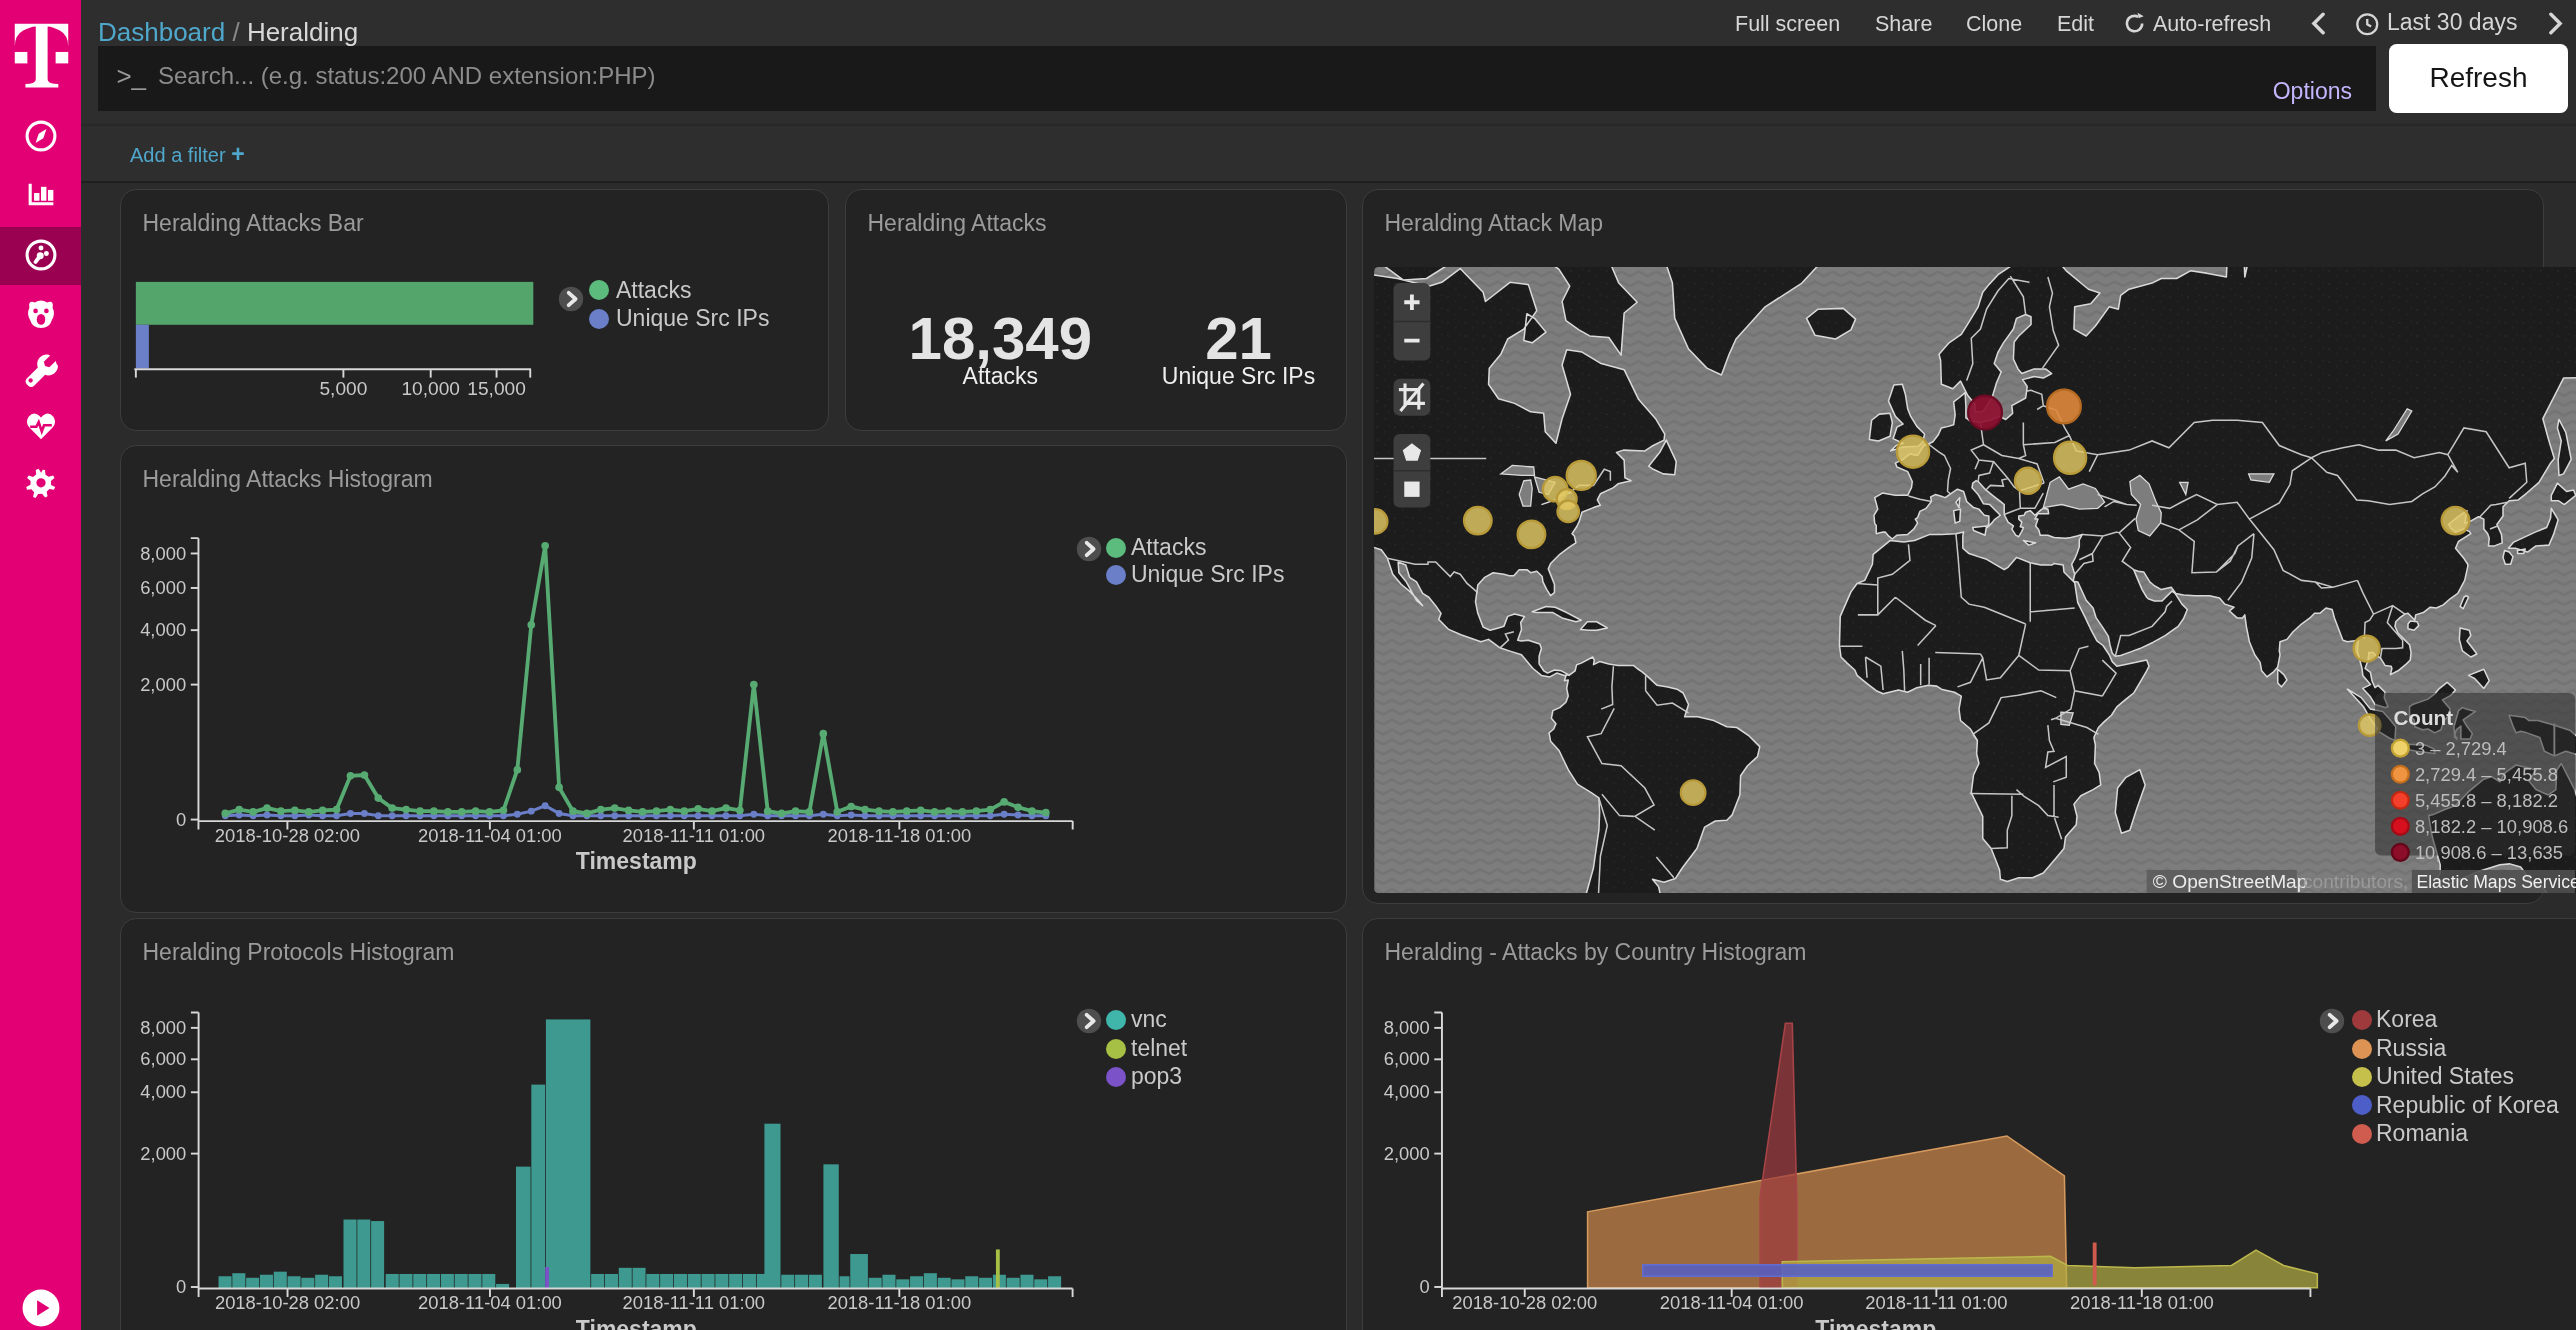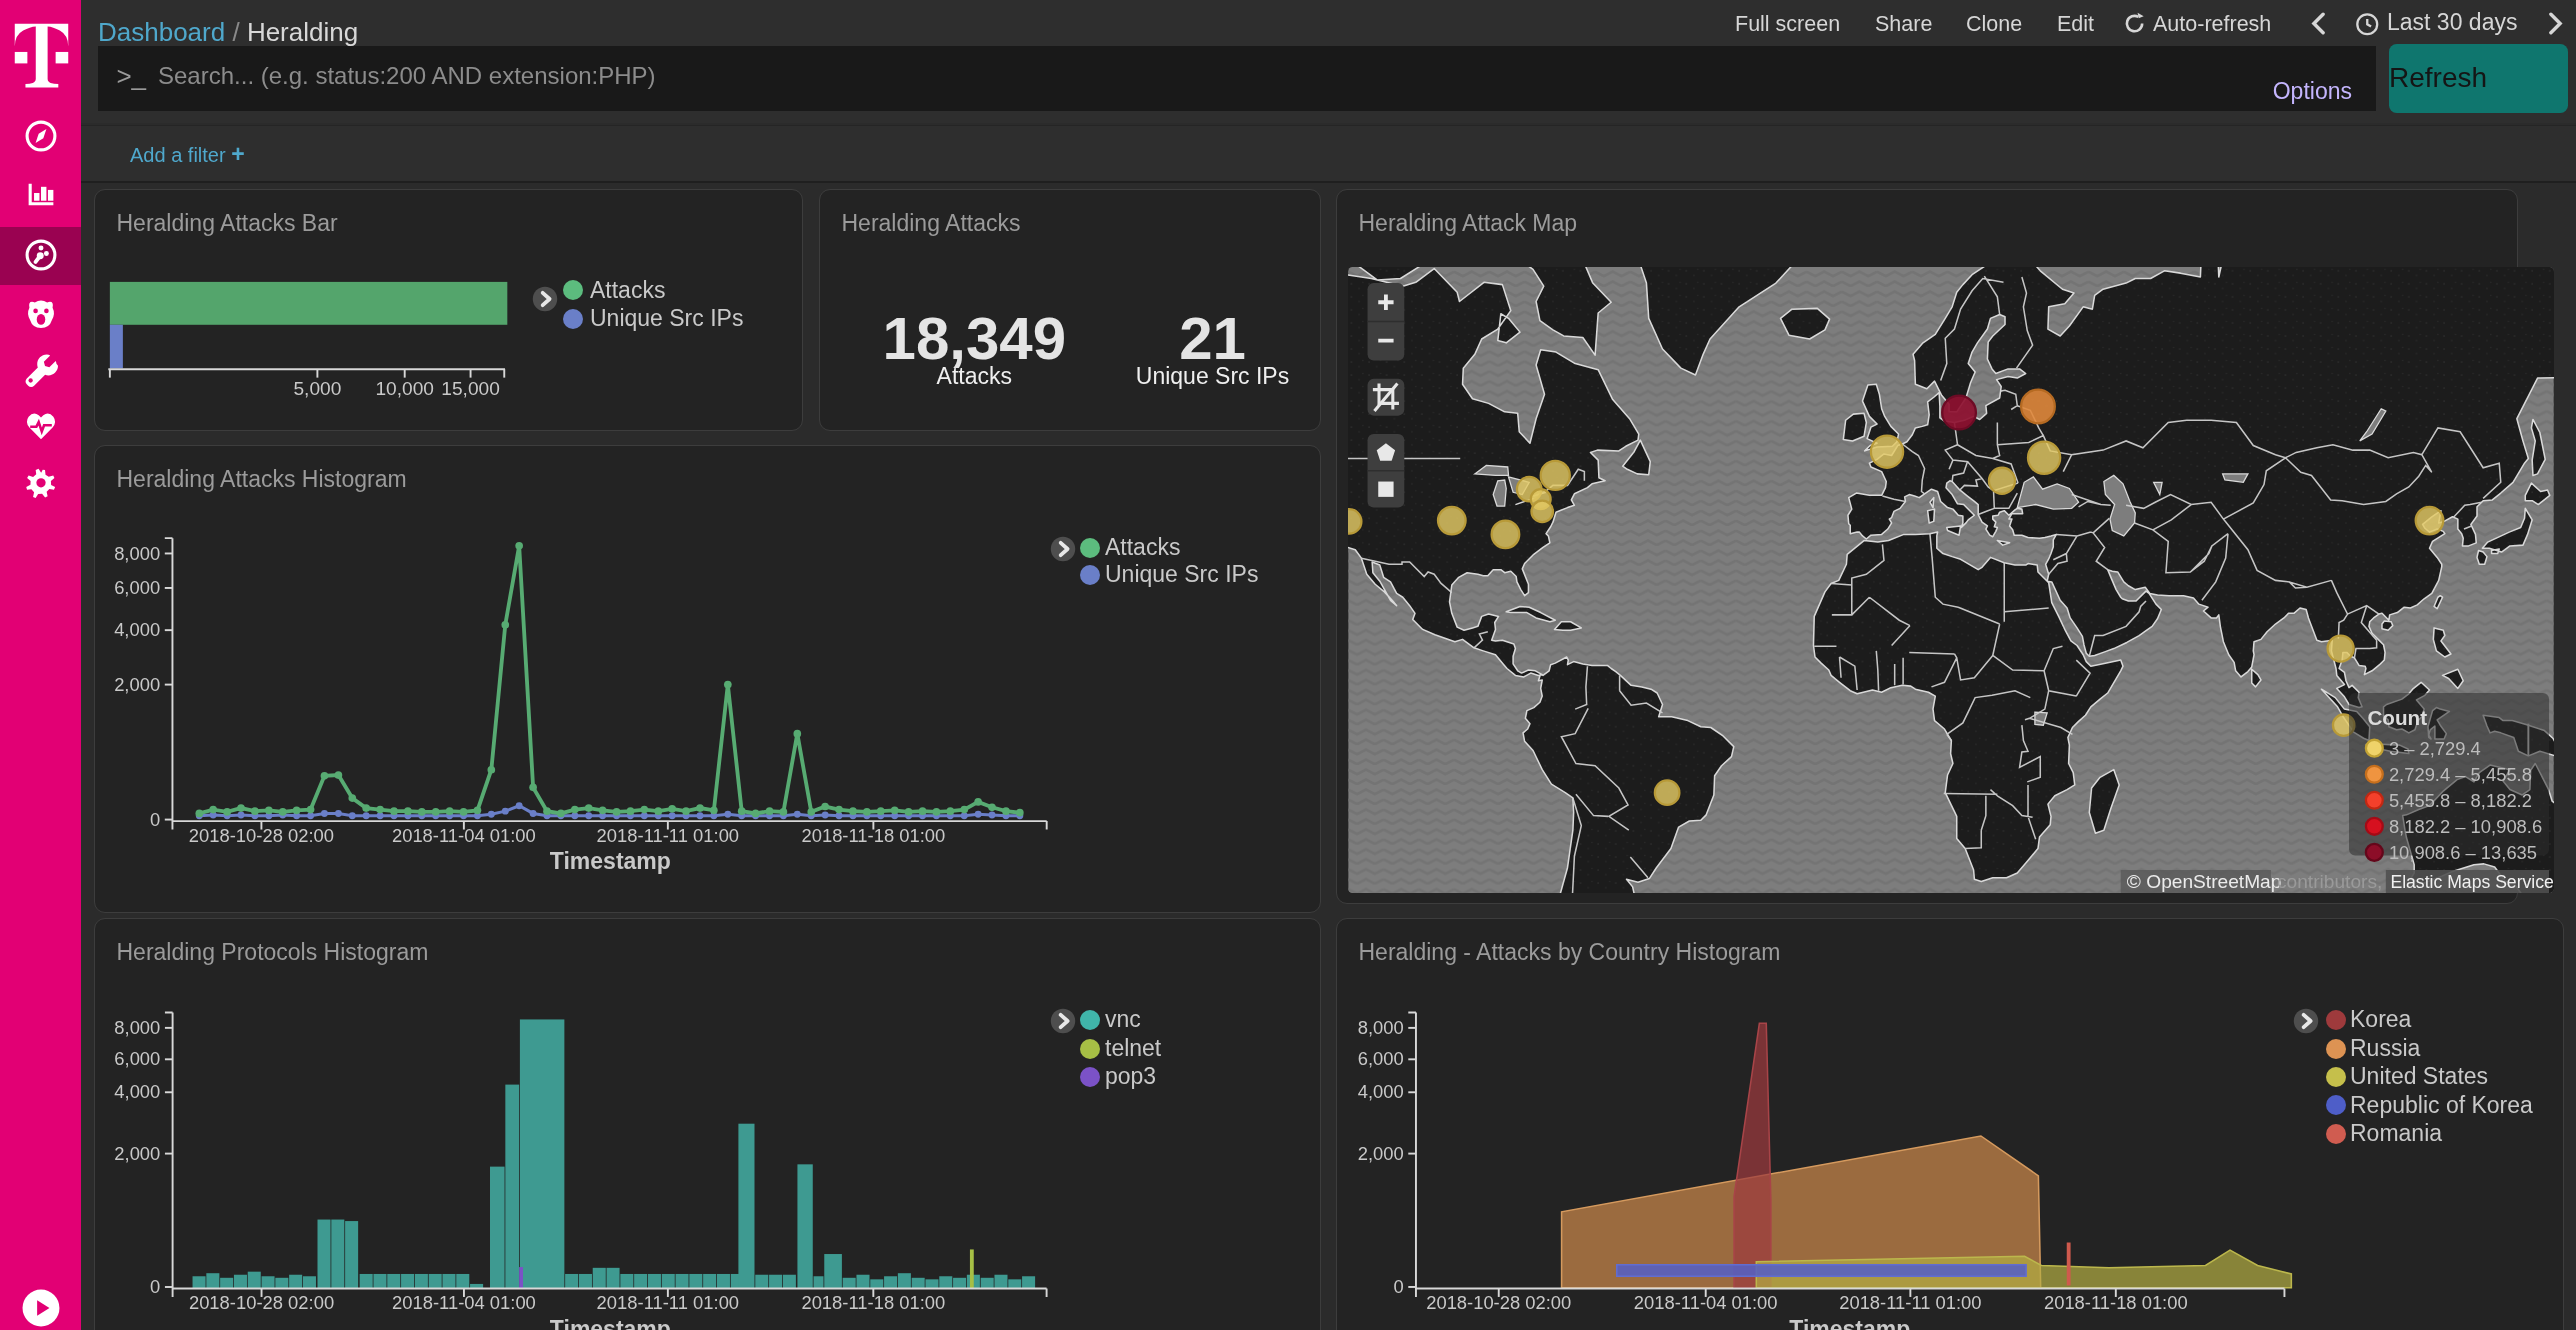--- a/index.html
+++ b/index.html
@@ -5,24 +5,24 @@
 html,body { width:2576px; height:1331px; overflow:hidden; background:#2b2b2b; font-family:"Liberation Sans", sans-serif; }
 .sidebar { position:absolute; left:0; top:0; width:81px; height:1331px; background:#e20074; z-index:5; }
 .sel { position:absolute; left:0; top:227px; width:81px; height:58px; background:#9a0251; }
 .topbar { position:absolute; left:81px; top:0; right:0; height:123px; background:#2e2e2e; }
 .navtxt { position:absolute; top:11.5px; font-size:21.5px; color:#d6d6d6; white-space:nowrap; }
 .crumb { position:absolute; left:17px; top:17px; font-size:26px; }
 .search { position:absolute; left:17px; top:46px; width:2278px; height:65px; background:#191919; }
 .prompt { position:absolute; left:18.4px; top:15.3px; color:#9a9a9a; font-size:26px; }
 .ph { position:absolute; left:60px; top:16px; color:#8c8c8c; font-size:24px; }
 .opts { position:absolute; right:24px; top:32px; color:#c4b5fd; font-size:23px; }
-.refresh { position:absolute; left:2308px; top:44px; width:179px; height:69px; background:#0f766e; border-radius:7.7px; color:#151515; font-size:28px; text-align:left; line-height:67px; }
+.refresh { position:absolute; left:2308px; top:44px; width:179px; height:69px; background:#ffffff; border-radius:7.7px; color:#151515; font-size:28px; text-align:center; line-height:67px; }
 .filterbar { position:absolute; left:81px; top:125px; right:0; height:58px; background:#2e2e2e; border-top:1.5px solid #252525; border-bottom:2.3px solid #1f1f1f; }
 .addfilter { position:absolute; left:17px; top:15.3px; color:#4fa8cc; font-size:20px;margin-left:32px; }
-.panel { position:absolute; background:#232323; border:1.5px solid #3d3d3d; border-radius:11px; }
+.panel { position:absolute; background:#232323; border:1.5px solid #3d3d3d; border-radius:16px;margin-left:26px; }
 .ptitle { position:absolute; left:21.5px; top:20px; font-size:23px; color:#9b9b9b; white-space:nowrap; }
 .ltxt { position:absolute; font-size:23px; color:#c9c9c9; white-space:nowrap; }
 .larrow { position:absolute; }
 .big { position:absolute; font-size:60px; font-weight:bold; color:#e4e4e4; text-align:center; width:307px; line-height:1; }
 .biglbl { position:absolute; font-size:23px; color:#efefef; text-align:center; width:307px; }
 </style></head>
 <body>
 <div class="topbar">
   <div class="crumb"><span style="color:#4fa8cc">Dashboard</span><span style="color:#8a8a8a"> / </span><span style="color:#d8d8d8">Heralding</span></div>
   <div class="navtxt" style="left:1654px">Full screen</div>

